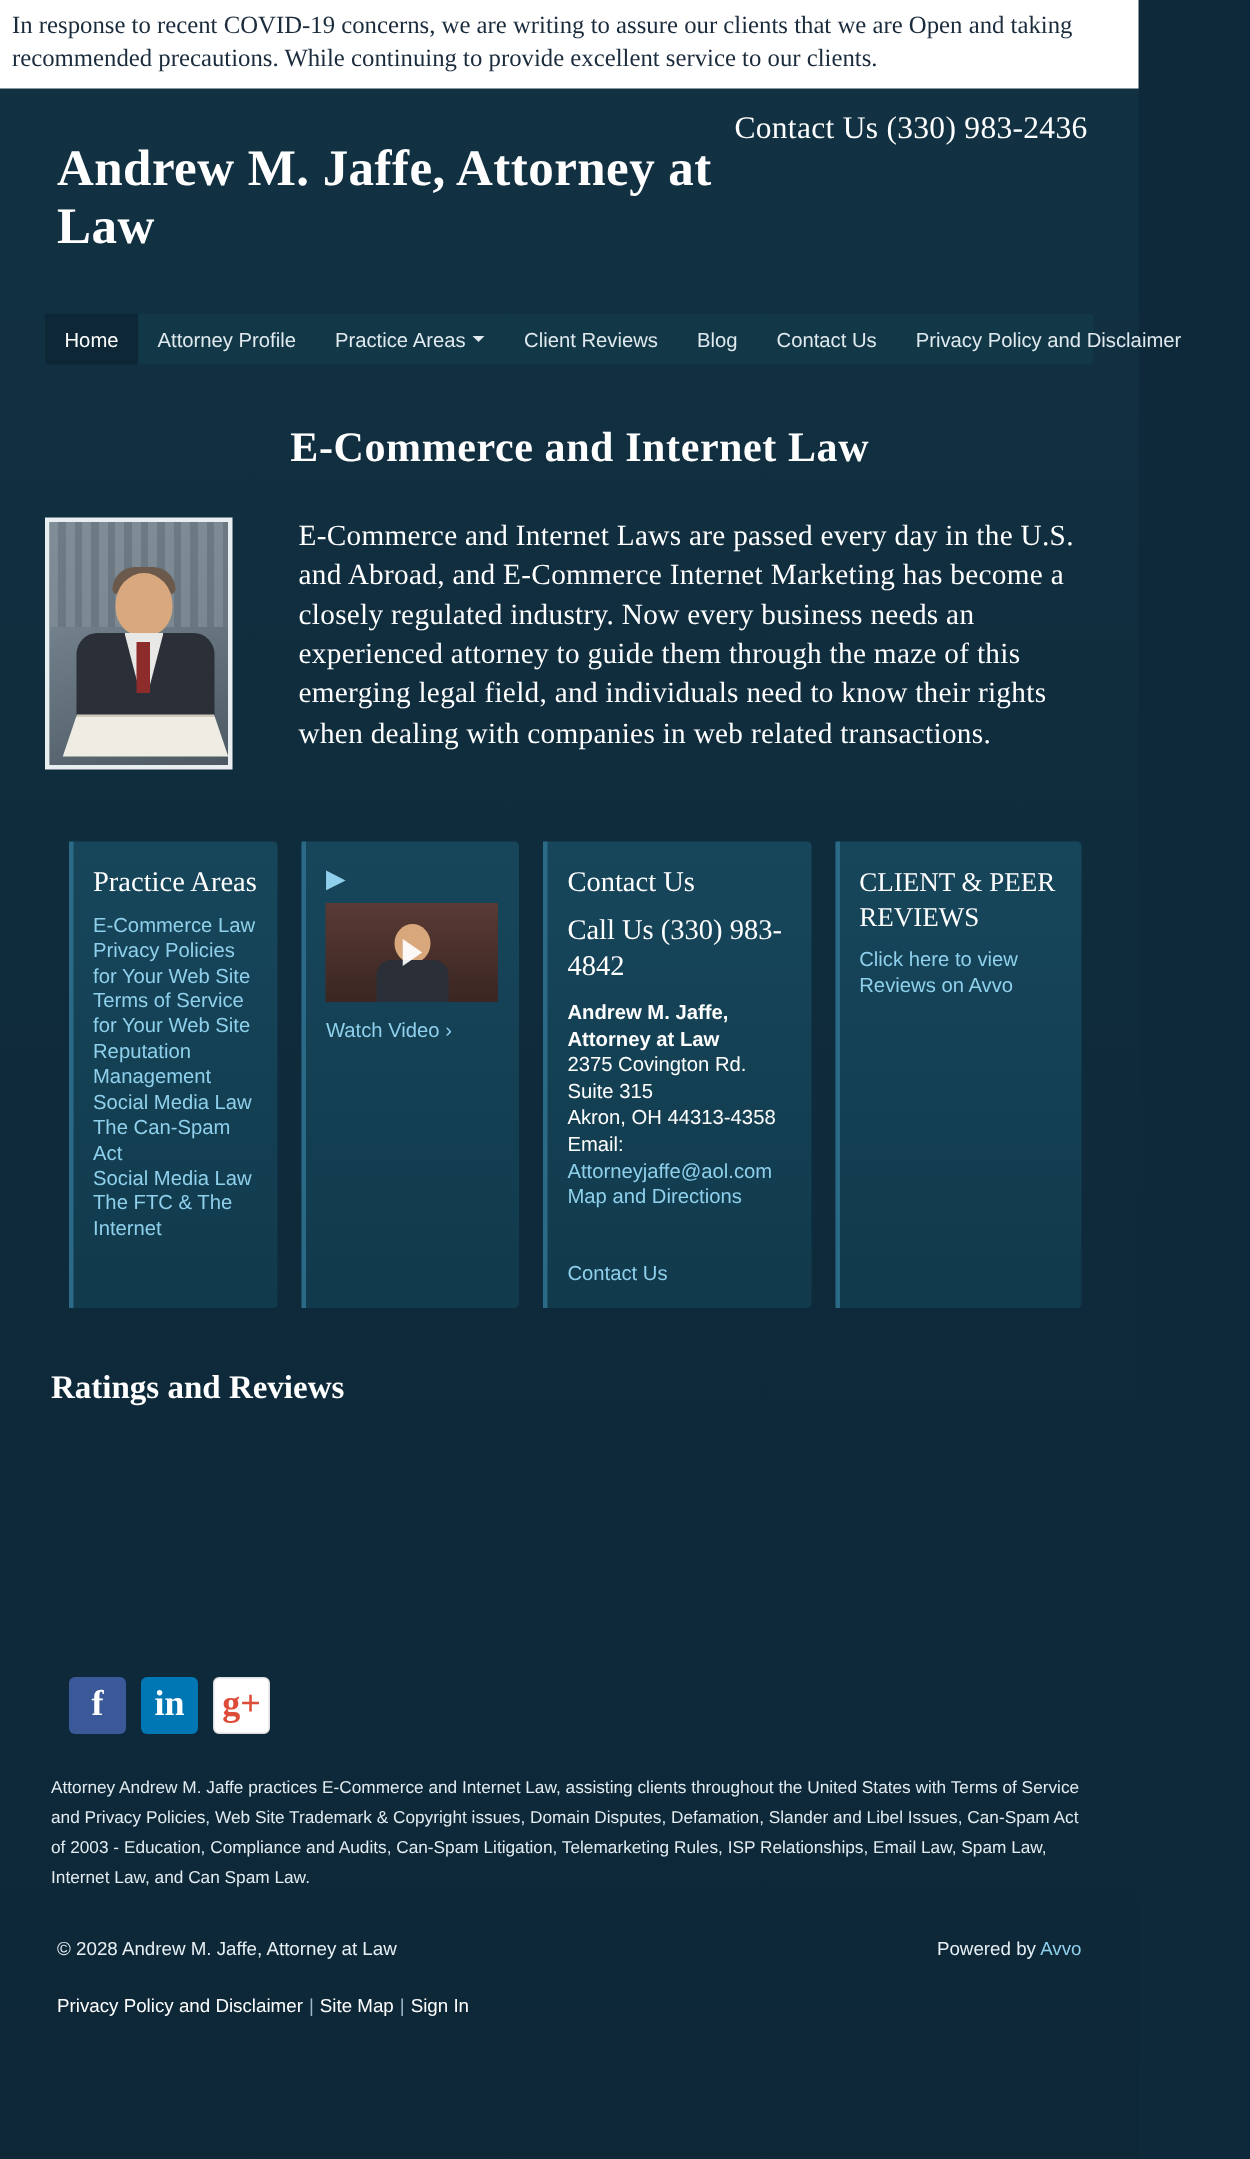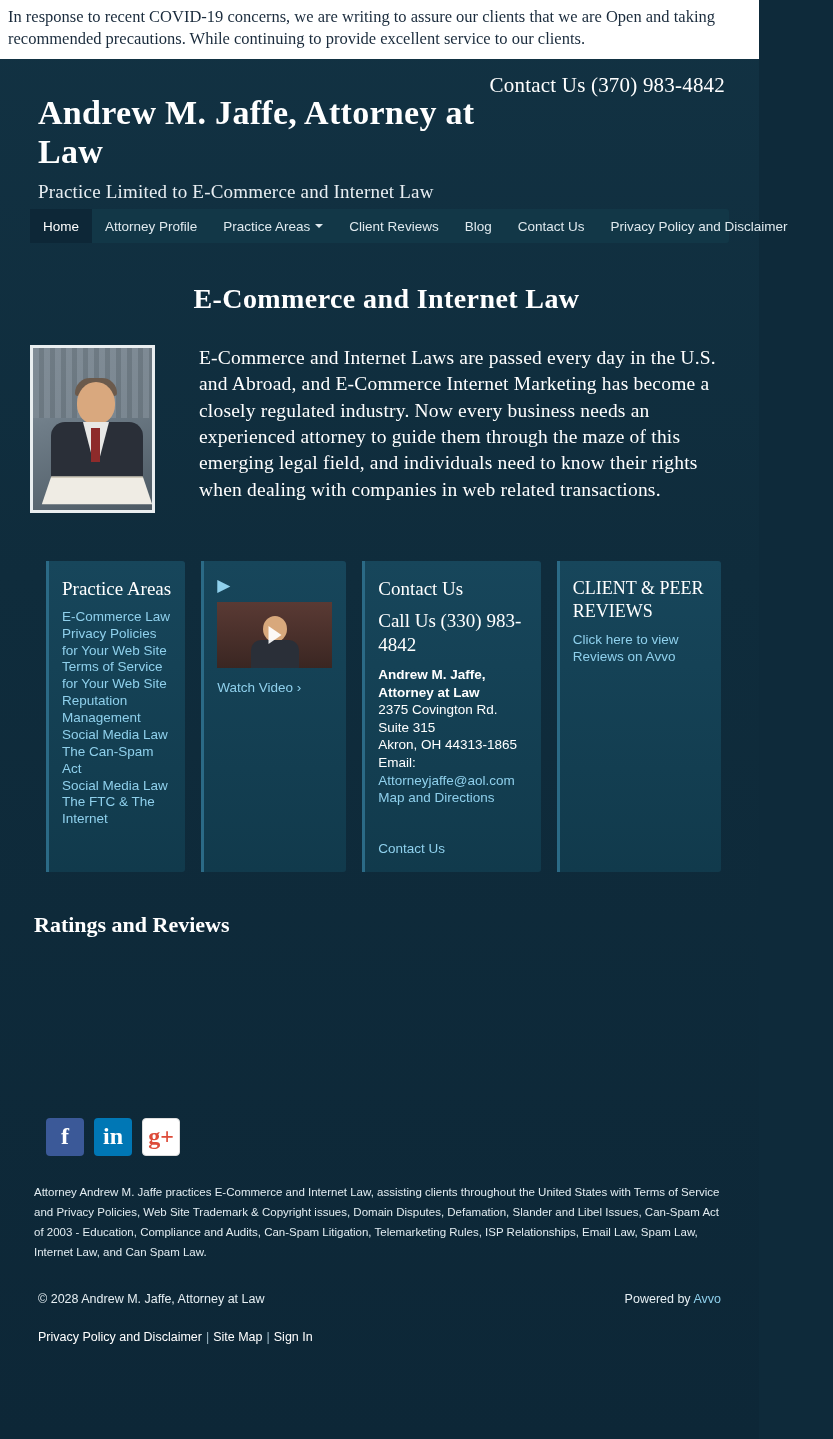--- a/index.html
+++ b/index.html
@@ -309,23 +309,22 @@
 </head>
 <body>
 
 <div class="page">
 
   <div class="covid-banner">
     <span>In response to recent COVID-19 concerns, we are writing to assure our clients that we are Open and taking recommended precautions. While continuing to provide excellent service to our clients.</span>
   </div>
 
   <div class="header">
-    <div class="contact-top">Contact Us (370) 983-4842</div>
+    <div class="contact-top">Contact Us (330) 983-2436</div>
     <h1 class="site-title">Andrew M. Jaffe, Attorney at Law</h1>
-    <div class="site-tagline">Practice Limited to E-Commerce and Internet Law</div>
   </div>
 
   <div class="nav">
     <a href="#" class="active">Home</a>
     <a href="#">Attorney Profile</a>
     <a href="#">
       <span>Practice Areas</span>
       <span class="caret"></span>
     </a>
     <a href="#">Client Reviews</a>
@@ -374,21 +373,21 @@
       <a href="#" class="watch-link">Watch Video ›</a>
     </div>
 
     <div class="card card-3">
       <div class="card-title">Contact Us</div>
       <div class="call-us">Call Us (330) 983-4842</div>
       <div class="addr">
         <strong>Andrew M. Jaffe, Attorney at Law</strong>
         <div>2375 Covington Rd.</div>
         <div>Suite 315</div>
-        <div>Akron, OH 44313-1865</div>
+        <div>Akron, OH 44313-4358</div>
         <div>Email:</div>
         <a href="#">Attorneyjaffe@aol.com</a>
         <a href="#">Map and Directions</a>
       </div>
       <a href="#" class="contact-bottom-link">Contact Us</a>
     </div>
 
     <div class="card card-4">
       <div class="card-title">CLIENT &amp; PEER REVIEWS</div>
       <a href="#">Click here to view Reviews on Avvo</a>

